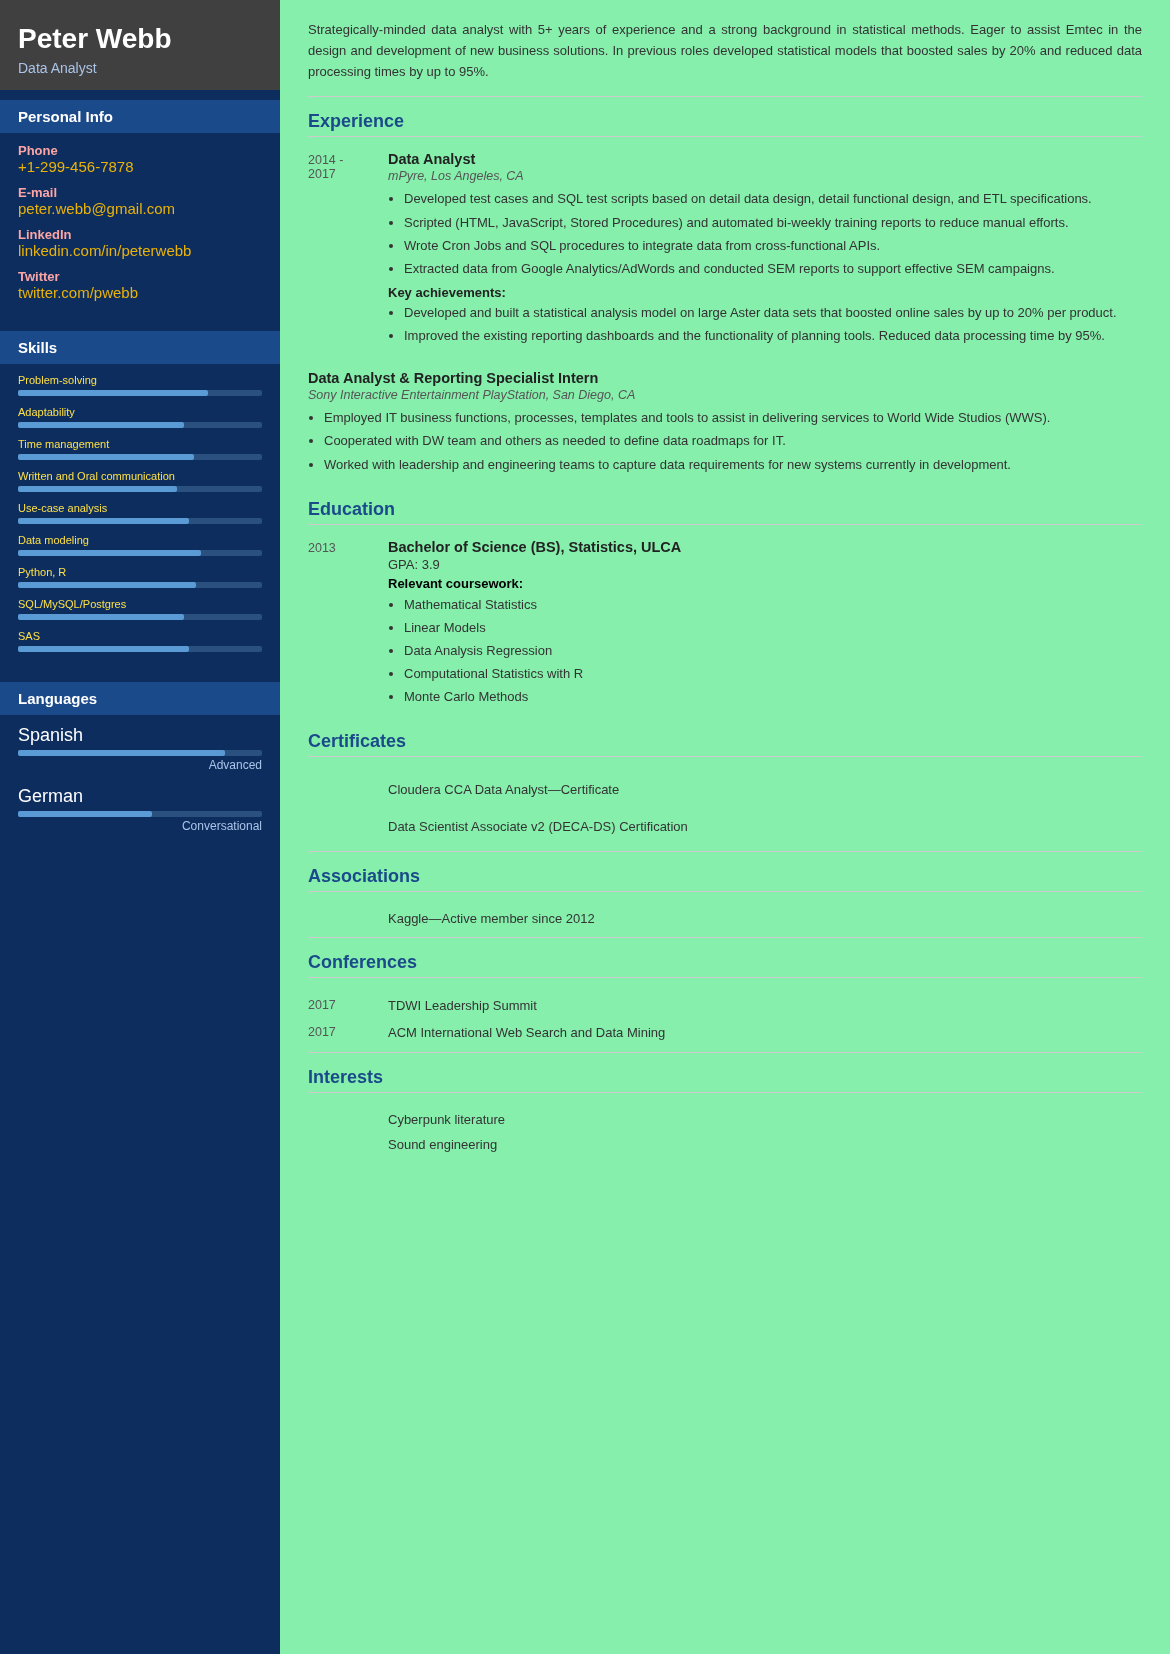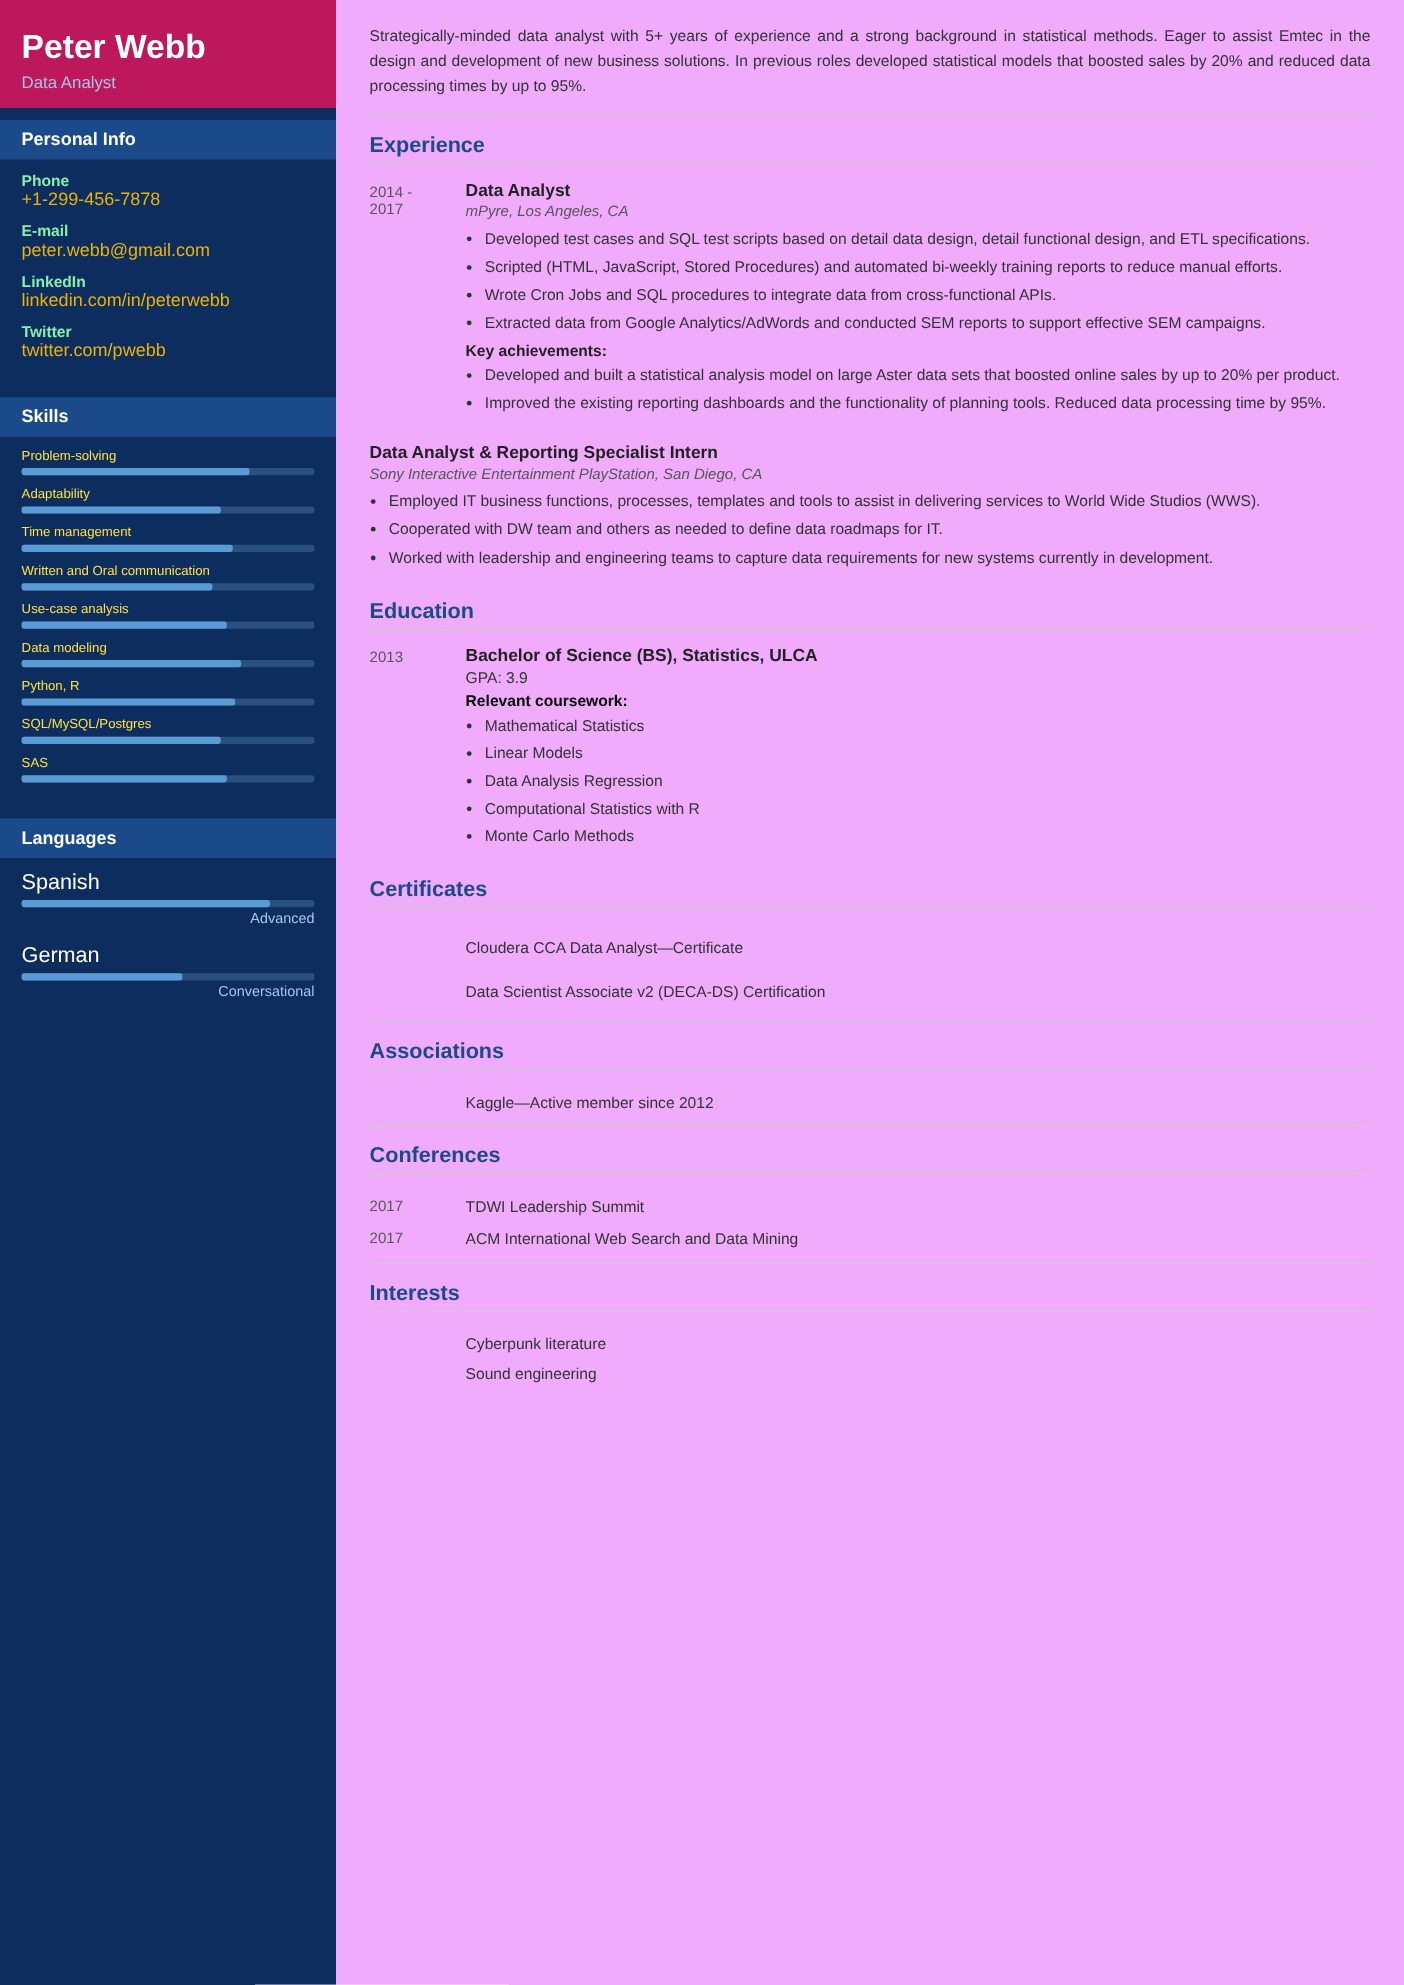--- a/index.html
+++ b/index.html
@@ -12,21 +12,21 @@
       display: flex;
     }
     .sidebar {
       width: 280px;
       min-width: 280px;
       background: #0d2d5e;
       color: #fff;
       padding: 0 0 30px 0;
     }
     .sidebar-header {
-      background: #be185d;
+      background: #404040;
       padding: 22px 18px 14px 18px;
     }
     .sidebar-name {
       font-size: 28px;
       font-weight: bold;
       color: #fff;
       line-height: 1.2;
     }
     .sidebar-title {
       font-size: 14px;
@@ -43,21 +43,21 @@
     }
     .sidebar-content {
       padding: 10px 18px;
     }
     .contact-item {
       margin-bottom: 10px;
     }
     .contact-label {
       font-weight: bold;
       font-size: 13px;
-      color: #86efac;
+      color: #fca5a5;
     }
     .contact-value {
       font-size: 15px;
       color: #eab308;
     }
     .skill-item {
       margin-bottom: 10px;
     }
     .skill-name {
       font-size: 11px;
@@ -98,21 +98,21 @@
     .lang-level {
       text-align: right;
       font-size: 12px;
       color: #aac4e8;
       margin-top: 2px;
     }
 
     .main {
       flex: 1;
       padding: 20px 28px;
-      background: #f0abfc;
+      background: #86efac;
     }
     .summary-text {
       font-size: 13px;
       color: #333;
       line-height: 1.6;
       text-align: justify;
       border-bottom: 1px solid #ccc;
       padding-bottom: 14px;
       margin-bottom: 14px;
     }

